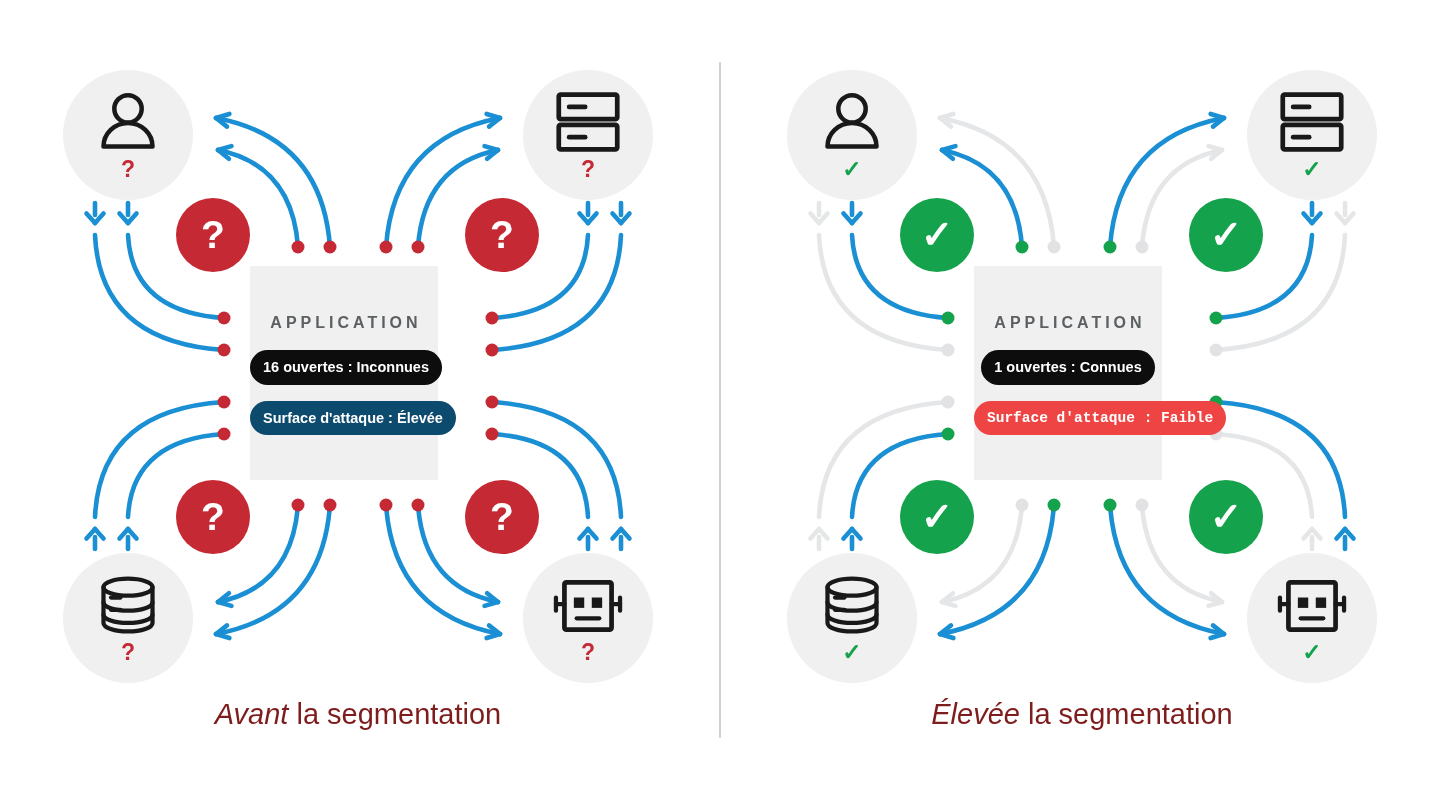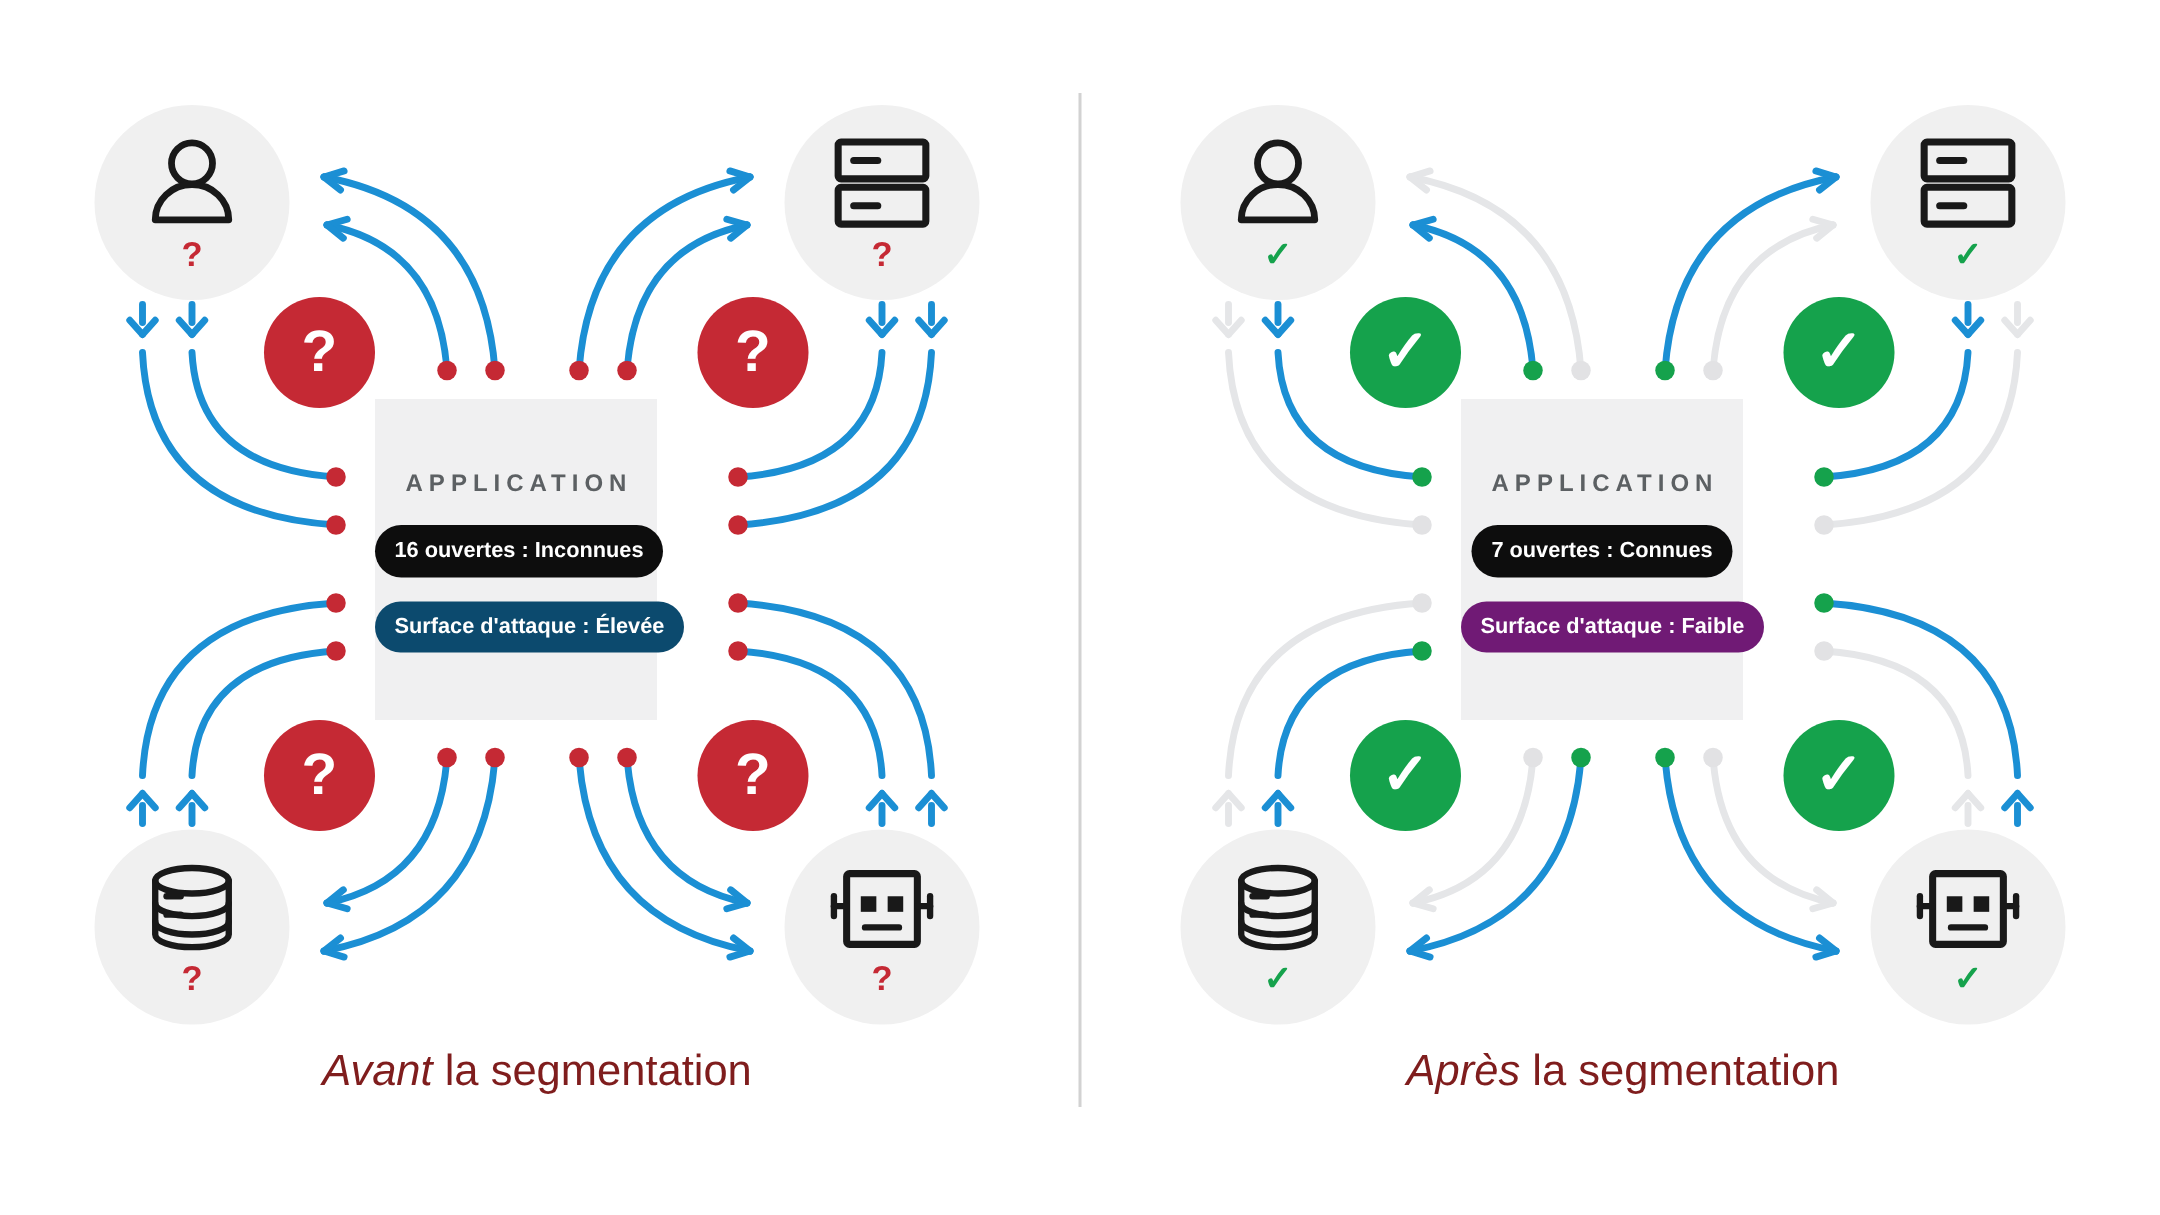--- a/index.html
+++ b/index.html
@@ -304,20 +304,20 @@
     <span class="status" style="color: rgb(21, 162, 76);">✓</span>
   </div>
 
   <div class="bigbadge b-tl" style="background: rgb(21, 162, 76);"><span>✓</span></div>
   <div class="bigbadge b-tr" style="background: rgb(21, 162, 76);"><span>✓</span></div>
   <div class="bigbadge b-bl" style="background: rgb(21, 162, 76);"><span>✓</span></div>
   <div class="bigbadge b-br" style="background: rgb(21, 162, 76);"><span>✓</span></div>
 
   <div class="appbox">
     <div class="apptitle">APPLICATION</div>
-    <div class="pill pill-black">7 ouvertes : Connues</div>
-    <div class="pill pill-colored" style="background: #701a75;">Surface d'attaque : Faible</div>
+    <div class="pill pill-black">1 ouvertes : Connues</div>
+    <div class="pill pill-colored" style="background: #ef4444; font-family: Liberation Mono, monospace;">Surface d'attaque : Faible</div>
   </div>
 
   <div class="caption">
-    <span class="cap-it">Après</span><span class="cap-rest"> la segmentation</span>
+    <span class="cap-it">Élevée</span><span class="cap-rest"> la segmentation</span>
   </div>
 </div>
 
 </body></html>

